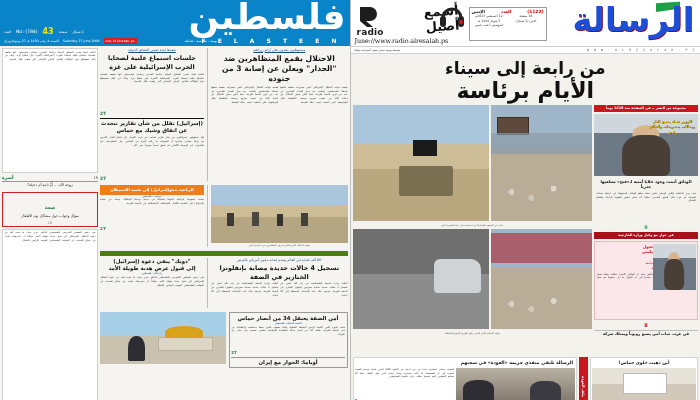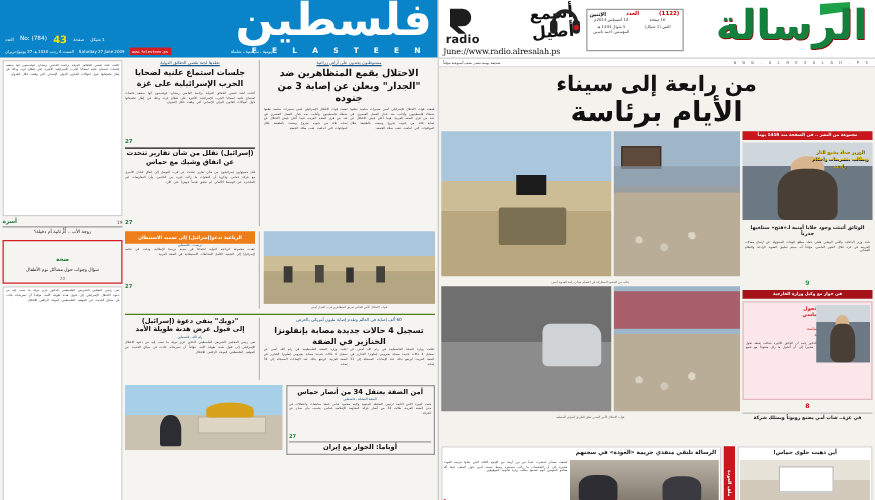--- a/index.html
+++ b/index.html
@@ -29,21 +29,21 @@
 
   .res-issue{position:absolute;left:118px;top:7px;width:72px;height:30px;
              border:.7px solid #9b9b9b;background:#fff;padding:1px 2px;}
   .issue-line{display:flex;justify-content:space-between;align-items:center;}
   .issue-num{font-size:4.4px;color:#c00000;font-weight:bold;}
   .issue-day{font-size:4.2px;color:#111;font-weight:bold;}
   .issue-sub{font-size:3.1px;color:#333;text-align:center;line-height:1.5;}
 
   .res-title{position:absolute;right:4px;top:1px;width:150px;height:44px;}
   .res-word{position:absolute;right:2px;top:2px;font-size:33px;line-height:33px;
-            color:#15803d;font-weight:bold;letter-spacing:-1px;
+            color:#1d4ed8;font-weight:bold;letter-spacing:-1px;
             text-shadow:.6px .6px 0 #8d0a0e;}
   .res-flag{position:absolute;right:6px;top:0px;width:34px;height:11px;
             background:linear-gradient(90deg,#119b3e 0 70%,transparent 70%);
             clip-path:polygon(0 20%,100% 0,96% 60%,0 100%);opacity:.95;}
   .res-strip{height:6px;background:#fff;border-bottom:1px solid #d2d2d2;
              display:flex;align-items:center;justify-content:space-between;
              padding:0 4px;}
   .res-strip .slogan{font-size:2.8px;color:#333;}
   .res-strip .url{font-size:3.2px;color:#666;letter-spacing:1.6px;
                   font-family:"DejaVu Sans Mono",monospace;}
@@ -339,21 +339,21 @@
             <div class="cap">قوات الاحتلال الأمن الخاص تفريق المتظاهرين قرب الجدار أمس</div>
           </div>
           <div style="width:104px;border-right:.7px solid #bbb;padding-right:3px;">
             <div class="orangebox">الرباعية تدعو(إسرائيل) إلى تجميد الاستيطان</div>
             <div class="tiny" style="text-align:center;color:#1b4f82;">تريست ـ فلسطين</div>
             <div class="txtblk" style="height:28px;">عقدت مجموعة الرباعية الدولية اجتماعاً في مدينة تريستا الإيطالية، ودعت في ختامه (إسرائيل) إلى التجميد الكامل للنشاطات الاستيطانية في الضفة الغربية.</div>
             <div style="text-align:left;font-size:4.2px;color:#1d7a3c;font-weight:bold;">27</div>
           </div>
         </div>
 
-        <div style="border-top:1px solid #4d7c0f;margin-top:2px;padding-top:2px;display:flex;gap:3px;">
+        <div style="border-top:5px solid #4d7c0f;margin-top:2px;padding-top:2px;display:flex;gap:3px;">
           <div style="flex:1.25;">
             <div class="kicker" style="text-decoration:none;">60 ألف إصابة في العالم وتقدم إصابة مليون أمريكي بالعرض</div>
             <div class="fhead" style="margin-top:1px;">تسجيل 4 حالات جديدة مصابة بإنفلونزا الخنازير في الضفة</div>
             <div style="display:flex;gap:2px;margin-top:1.5px;">
               <div class="txtblk" style="flex:1;height:26px;">أعلنت وزارة الصحة الفلسطينية في رام الله أمس عن تسجيل 4 حالات جديدة مصابة بفيروس إنفلونزا الخنازير في الضفة الغربية، ليرتفع بذلك عدد الإصابات المسجلة إلى 31 إصابة.</div>
               <div class="txtblk" style="flex:1;height:26px;">أعلنت وزارة الصحة الفلسطينية في رام الله أمس عن تسجيل 4 حالات جديدة مصابة بفيروس إنفلونزا الخنازير في الضفة الغربية، ليرتفع بذلك عدد الإصابات المسجلة إلى 31 إصابة.</div>
             </div>
           </div>
           <div style="width:104px;border-right:.7px solid #bbb;padding-right:3px;">
             <div class="fhead sm">"دويك" ينفي دعوة (إسرائيل)</div>

